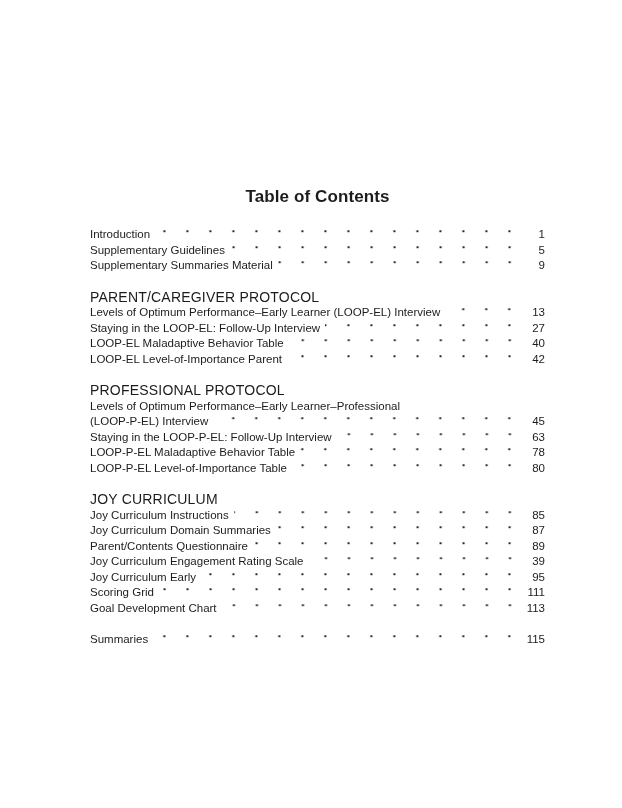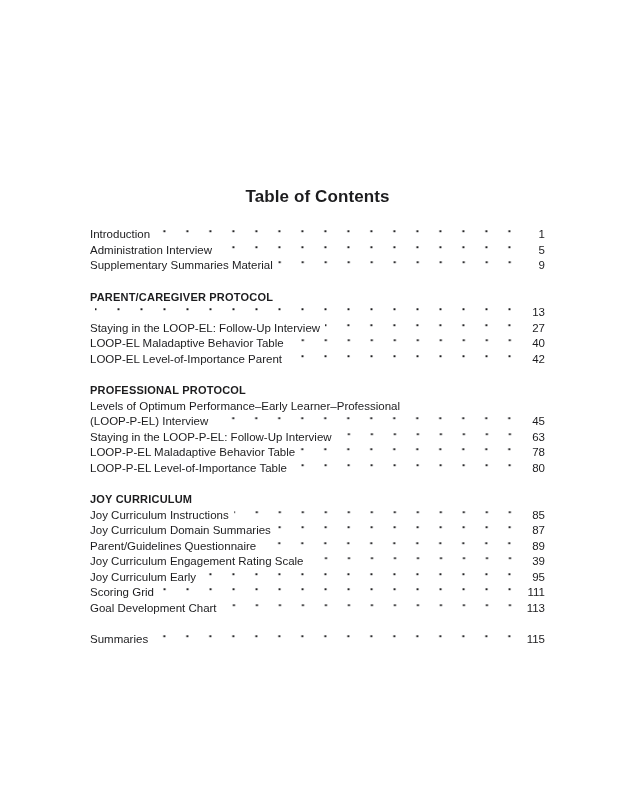--- a/index.html
+++ b/index.html
@@ -26,22 +26,22 @@
     font-size: 17px;
     font-weight: 700;
     line-height: 21px;
     text-align: center;
     color: #1c1c1e;
     letter-spacing: 0.1px;
   }
   .toc section { margin: 0; }
   .toc section + section { margin-top: 16px; }
   .toc-heading {
-    font-size: 11px;
-    font-weight: 700;
+    font-size: 14px;
+    font-weight: 400;
     line-height: 15.5px;
     letter-spacing: 0.2px;
   }
   .toc-row {
     display: flex;
     align-items: baseline;
     font-size: 11.5px;
     line-height: 15.5px;
     height: 15.5px;
   }
@@ -72,33 +72,34 @@
 <div class="page">
   <h1 class="title">Table of Contents</h1>
   <div class="toc">
       <section>
         <div class="toc-row">
           <span class="toc-label">Introduction</span>
           <span class="toc-dots"></span>
           <span class="toc-page">1</span>
         </div>
         <div class="toc-row">
-          <span class="toc-label">Administration Interview</span>
+          <span class="toc-label">Supplementary Guidelines</span>
           <span class="toc-dots"></span>
           <span class="toc-page">5</span>
         </div>
         <div class="toc-row">
           <span class="toc-label">Supplementary Summaries Material</span>
           <span class="toc-dots"></span>
           <span class="toc-page">9</span>
         </div>
       </section>
       <section>
         <div class="toc-heading">PARENT/CAREGIVER PROTOCOL</div>
         <div class="toc-row">
+          <span class="toc-label">Levels of Optimum Performance–Early Learner (LOOP-EL) Interview</span>
           <span class="toc-dots"></span>
           <span class="toc-page">13</span>
         </div>
         <div class="toc-row">
           <span class="toc-label">Staying in the LOOP-EL: Follow-Up Interview</span>
           <span class="toc-dots"></span>
           <span class="toc-page">27</span>
         </div>
         <div class="toc-row">
           <span class="toc-label">LOOP-EL Maladaptive Behavior Table</span>
@@ -145,21 +146,21 @@
           <span class="toc-label">Joy Curriculum Instructions</span>
           <span class="toc-dots"></span>
           <span class="toc-page">85</span>
         </div>
         <div class="toc-row">
           <span class="toc-label">Joy Curriculum Domain Summaries</span>
           <span class="toc-dots"></span>
           <span class="toc-page">87</span>
         </div>
         <div class="toc-row">
-          <span class="toc-label">Parent/Guidelines Questionnaire</span>
+          <span class="toc-label">Parent/Contents Questionnaire</span>
           <span class="toc-dots"></span>
           <span class="toc-page">89</span>
         </div>
         <div class="toc-row">
           <span class="toc-label">Joy Curriculum Engagement Rating Scale</span>
           <span class="toc-dots"></span>
           <span class="toc-page">39</span>
         </div>
         <div class="toc-row">
           <span class="toc-label">Joy Curriculum Early</span>

